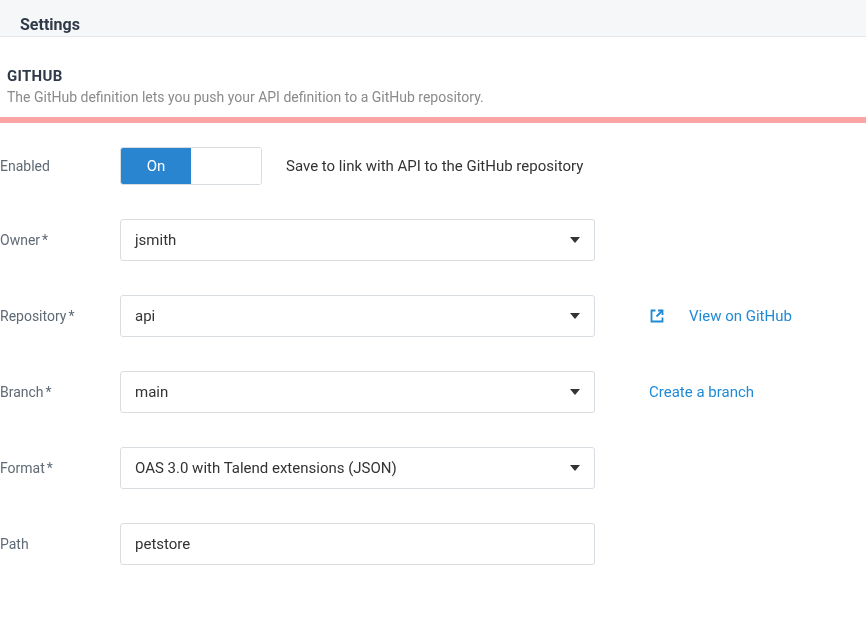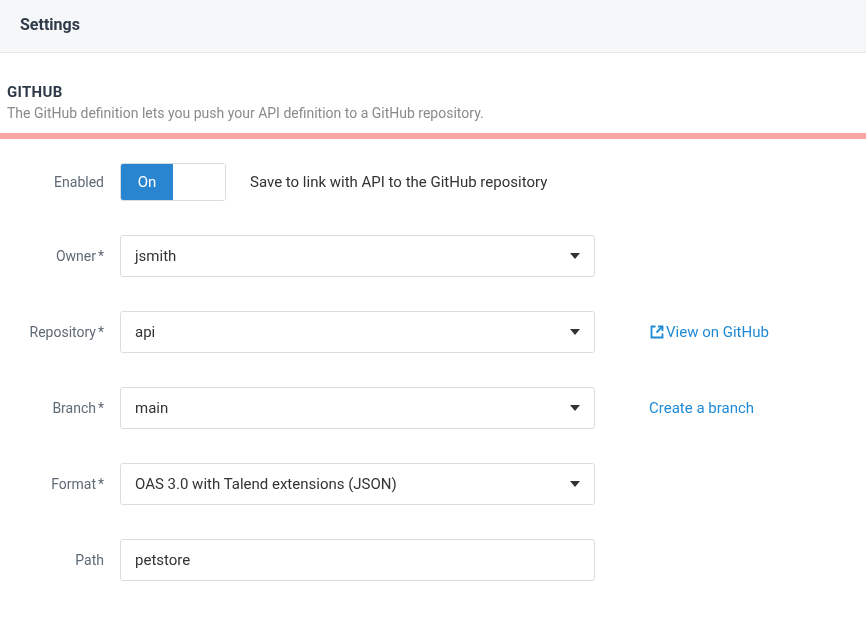--- a/index.html
+++ b/index.html
@@ -10,21 +10,21 @@
     body {
       font-family: -apple-system, BlinkMacSystemFont, "Segoe UI", Roboto, "Helvetica Neue", Arial, sans-serif;
       background: #fff;
       color: #333;
       width: 866px;
       height: 618px;
     }
     .topbar {
       background: #f6f7f8;
       border-bottom: 1px solid #e6e6e6;
-      padding: 15px 20px 18px;
+      padding: 15px 20px 2px;
     }
     .topbar-title {
       font-size: 16px;
       font-weight: 700;
       color: #2f3a48;
     }
     .section-header {
       padding: 30px 7px 12px;
       border-bottom: 6px solid #fca5a5;
     }
@@ -42,50 +42,49 @@
     .form {
       padding: 24px 0;
     }
     .row {
       display: flex;
       align-items: center;
       margin-bottom: 34px;
     }
     .label-col {
       width: 120px;
-      text-align: right;
       padding-right: 16px;
       font-size: 14px;
       color: #5f6a76;
     }
     .control-col {
       width: 475px;
       display: flex;
       align-items: center;
     }
     .aux-col {
       padding-left: 54px;
       font-size: 15px;
       color: #1f8ad6;
       display: flex;
       align-items: center;
-      gap: 1px;
+      gap: 24px;
     }
     .aux-col a {
       color: #1f8ad6;
       text-decoration: none;
       cursor: pointer;
     }
     .toggle {
       display: inline-flex;
       border: 1px solid #d8dde2;
       border-radius: 3px;
       overflow: hidden;
       height: 38px;
-      width: 106px;
+      width: 142px;
     }
     .toggle-on {
       flex: 1;
       background: #2a85d0;
       color: #fff;
       display: flex;
       align-items: center;
       justify-content: center;
       font-size: 15px;
       cursor: pointer;

